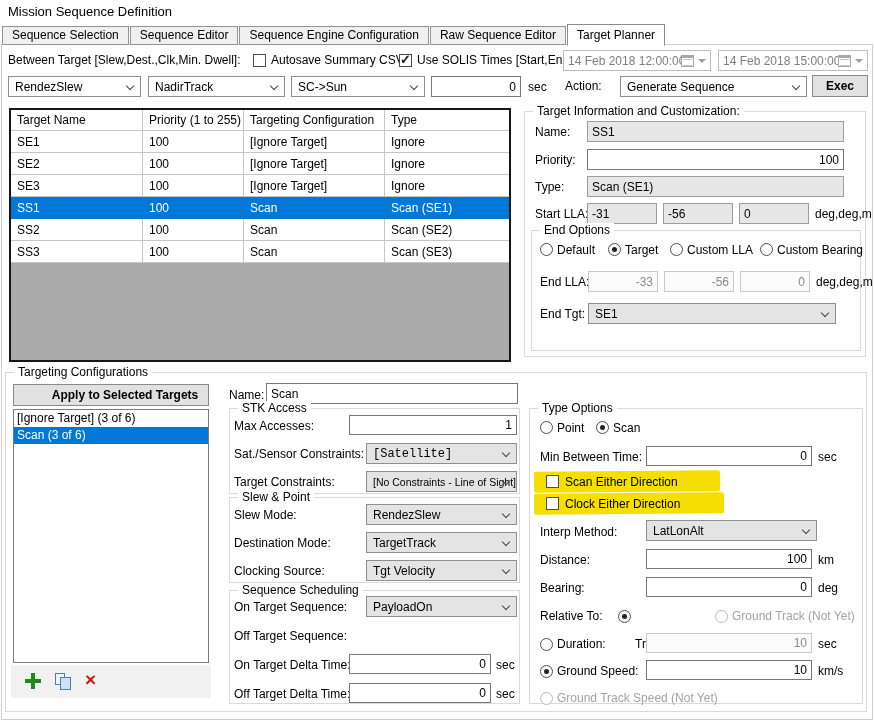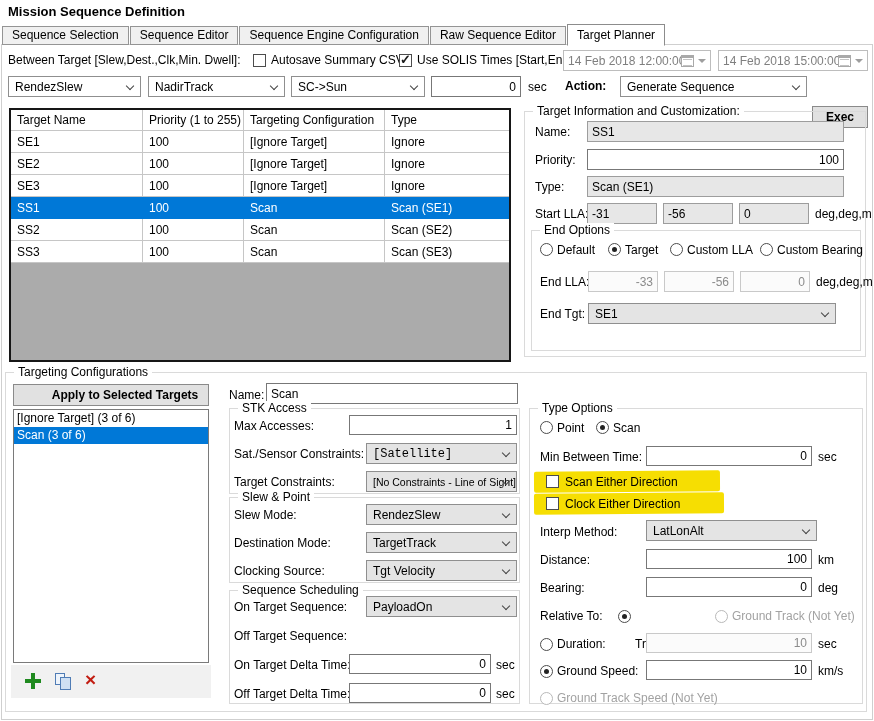--- a/index.html
+++ b/index.html
@@ -1,20 +1,20 @@
 <!DOCTYPE html>
 <html><head>
 <meta charset="utf-8">
 <style>
   * { box-sizing: border-box; margin: 0; padding: 0; }
   html,body { width:874px; height:721px; background:#fff; }
   body { font-family:"Liberation Sans", sans-serif; font-size:12px; color:#000; position:relative; overflow:hidden; }
   .abs { position:absolute; }
   .lbl { position:absolute; white-space:nowrap; }
-  .bold { font-weight:bold; }
+  .bold { font-weight:normal; }
   .screen { position:absolute; left:0; top:0; width:874px; height:721px; }
 
   
   .tabbar { position:absolute; left:2px; top:24px; height:21px; display:flex; align-items:flex-end; z-index:3; }
   .tab { background:#f0f0f0; border:1px solid #949494; height:19px; line-height:17px; padding:0 9px; margin-right:1px; white-space:nowrap; cursor:default; }
   .tab.active { background:#fff; border:1px solid #8c8c8c; border-bottom:1px solid #fff; height:22px; line-height:20px; margin-bottom:-1px; }
   .page { position:absolute; left:1px; top:44px; width:872px; height:676px; border:1px solid #cfcfcf; background:#fff; }
 
   
   .combo { position:absolute; height:21px; background:#e4e4e4; border:1px solid #8f8f8f; display:flex; align-items:center; padding:0 18px 0 6px; white-space:nowrap; overflow:hidden; }
@@ -116,21 +116,21 @@
     <span>SC-&gt;Sun</span>
       <span class="chev"></span>
   </div>
   <div class="field right" style="left:431px; top:76px; width:90px;">0</div>
   <div class="lbl" style="left:528px; top:80px;">sec</div>
   <div class="lbl bold" style="left:565px; top:79px;">Action:</div>
   <div class="combo white" style="left:620px; top:76px; width:187px;">
     <span>Generate Sequence</span>
       <span class="chev"></span>
   </div>
-  <div class="btn" style="left:812px; top:75px; width:56px; height:22px;margin-top:31px;">Exec</div>
+  <div class="btn" style="left:812px; top:75px; width:56px; height:22px;">Exec</div>
 
   <div class="ttable">
     <div class="trow thead">
       <div class="tcell">Target Name</div>
       <div class="tcell">Priority (1 to 255)</div>
       <div class="tcell">Targeting Configuration</div>
       <div class="tcell">Type</div>
     </div>
     <div class="trow">
       <div class="tcell">SE1</div>

